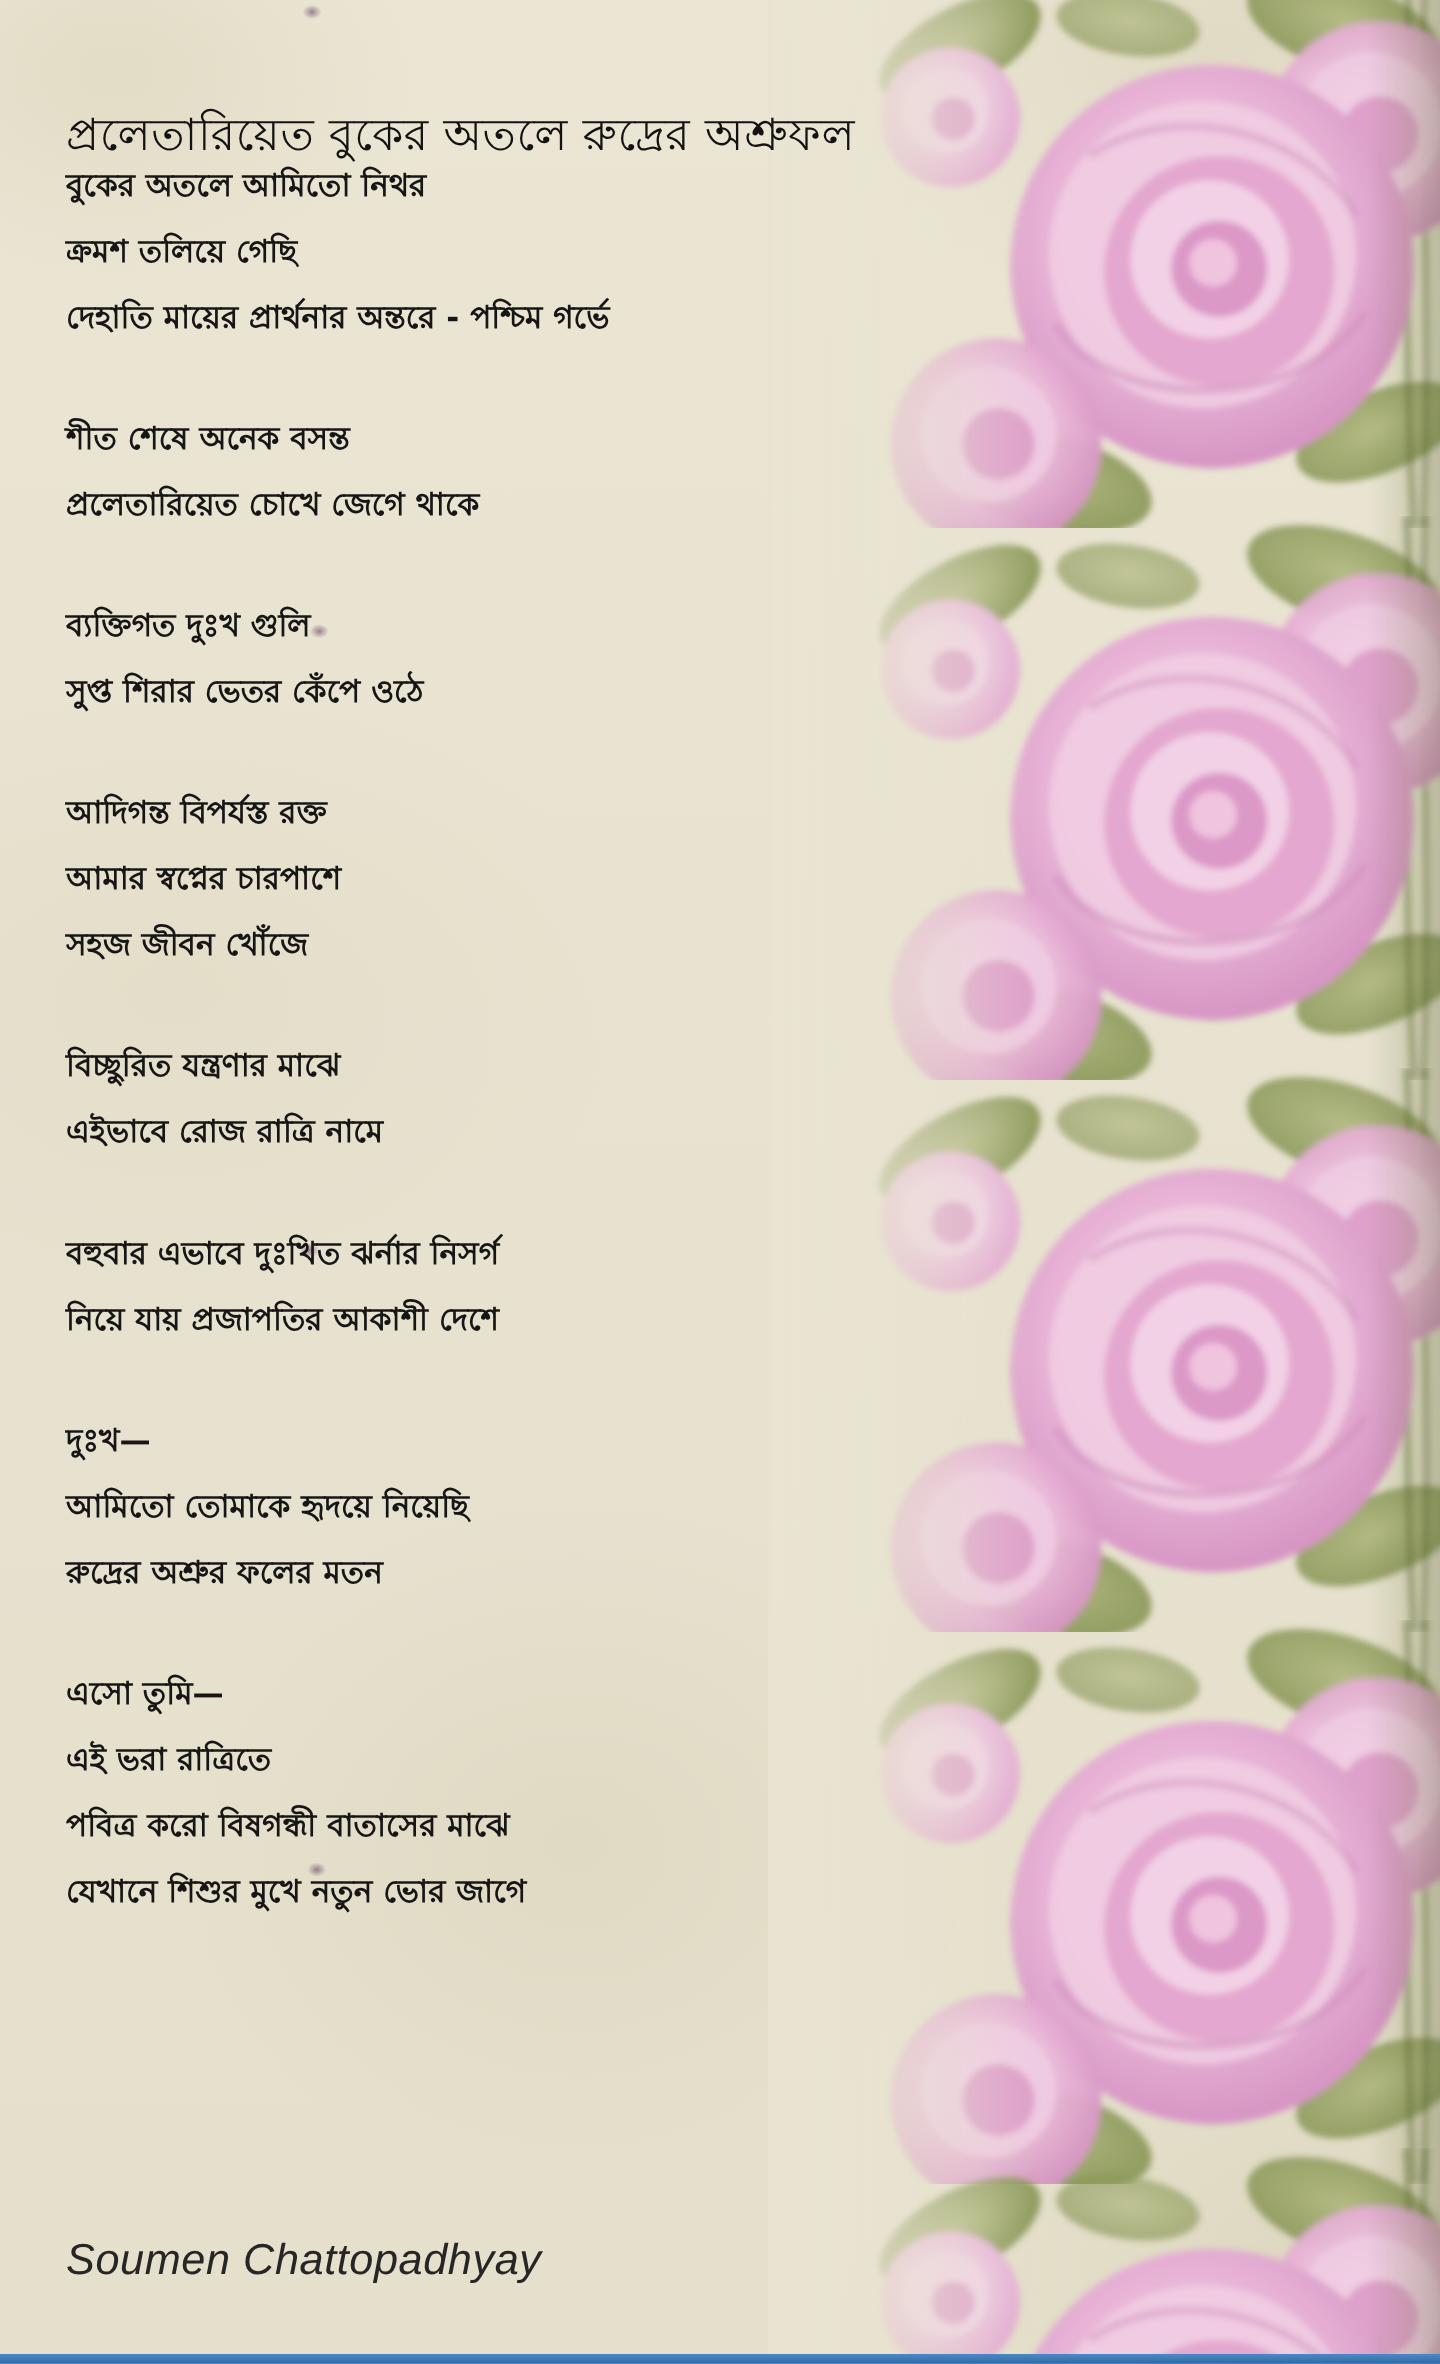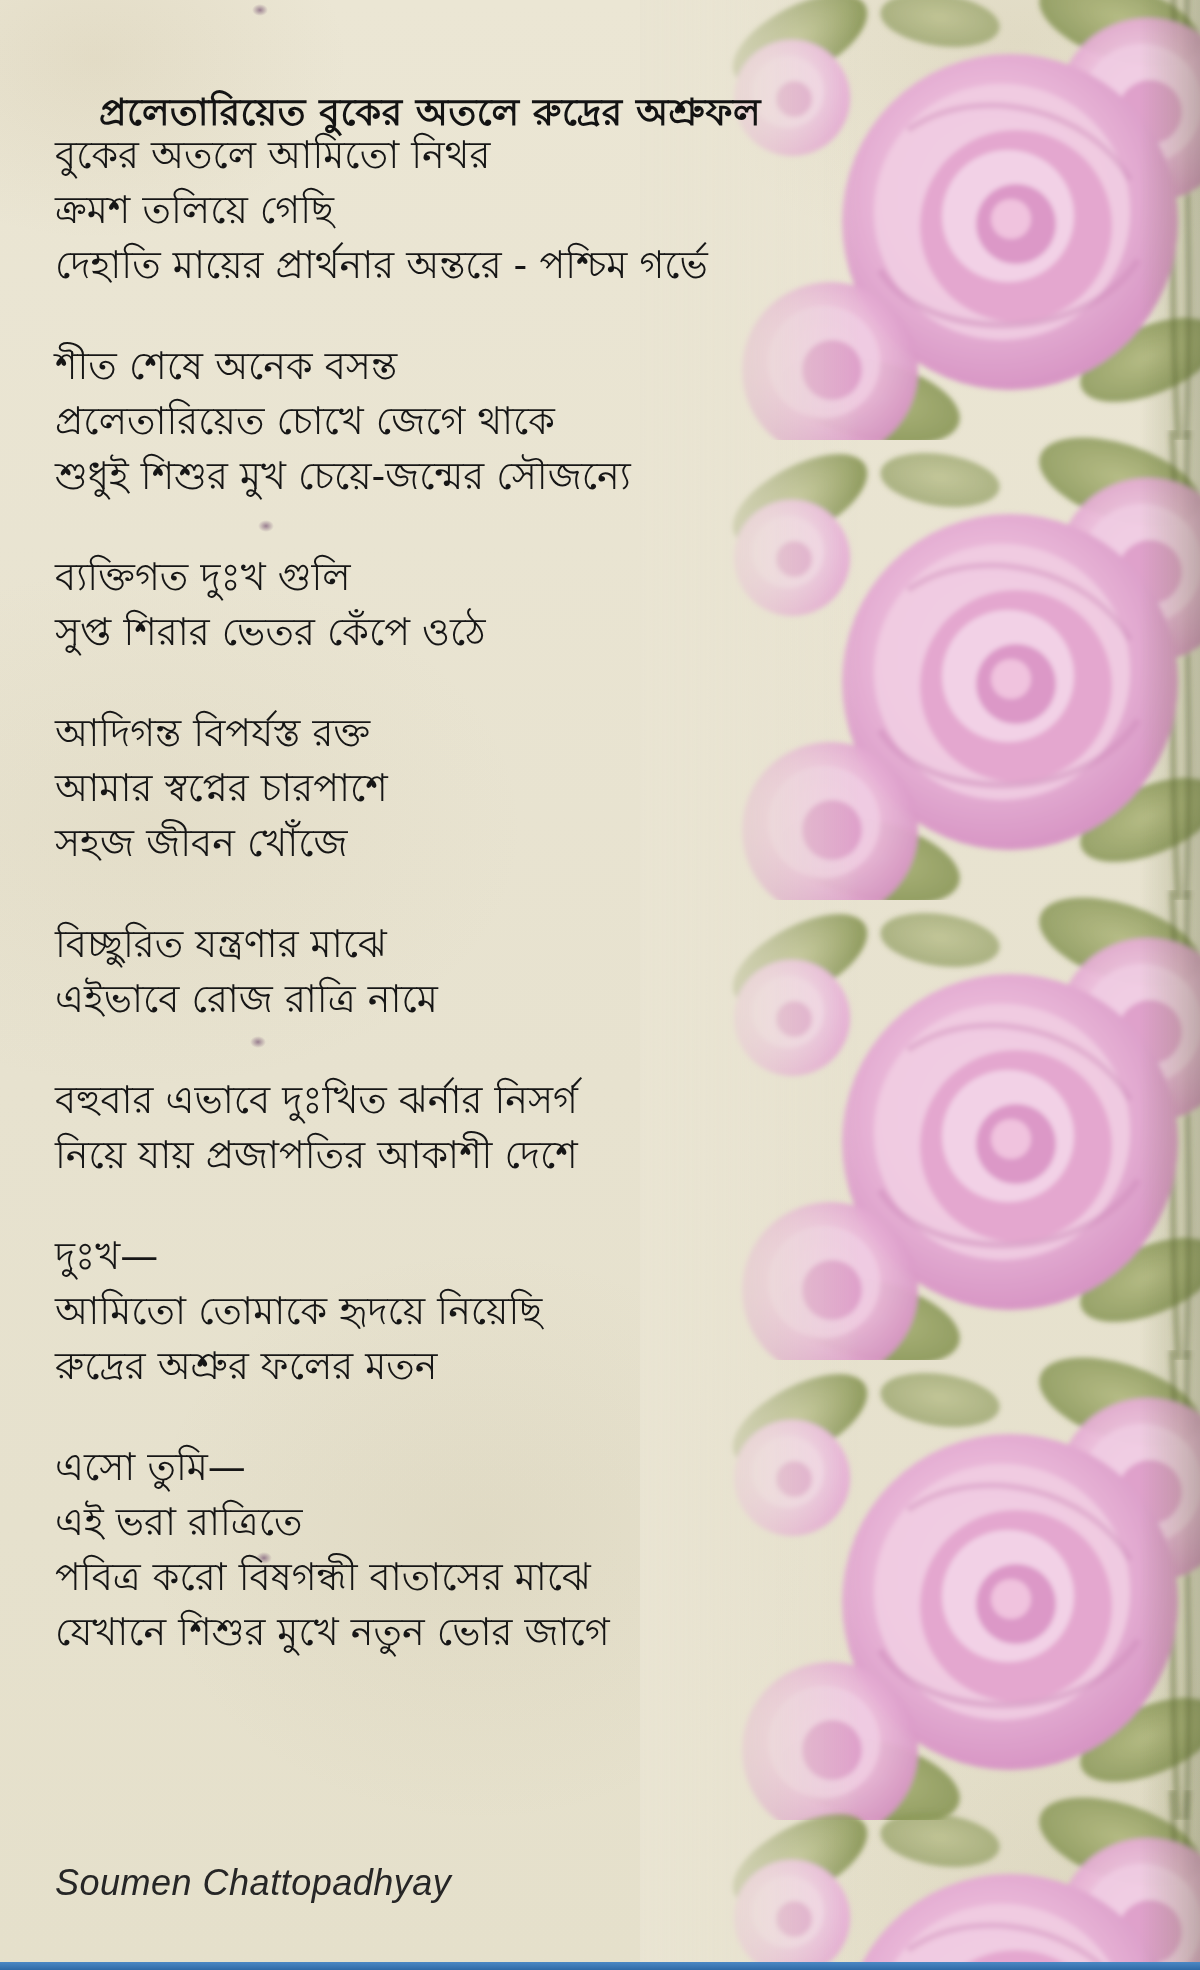--- a/index.html
+++ b/index.html
@@ -43,30 +43,30 @@
     position: absolute; width: 16px; height: 12px;
     background: radial-gradient(ellipse at center, rgba(112,74,110,0.65), rgba(112,74,110,0) 70%);
   }
   .speck.s0 { left: 252px; top: 4px; }
   .speck.s1 { left: 258px; top: 520px; }
   .speck.s2 { left: 250px; top: 1036px; }
   .speck.s3 { left: 256px; top: 1552px; }
   
   .poem-title {
     position: absolute; left: 55px; top: 58px;
-    font-size: 37px; font-weight: 700; color: #131313;
-    letter-spacing: 0.5px; white-space: nowrap; margin-left: 44px;
+    font-size: 37px; font-weight: 400; color: #131313;
+    letter-spacing: 0.5px; white-space: nowrap;
   }
   .poem-body {
     position: absolute; left: 55px; top: 128px; width: 640px;
     color: #161616;
   }
   .stanza { margin: 0 0 46px 0; }
   .poem-line {
-    font-size: 38px; font-weight: 400; line-height: 55px;
+    font-size: 26px; font-weight: 700; line-height: 55px;
     white-space: nowrap;
   }
   .poem-author {
     position: absolute; left: 55px; top: 1862px;
     font-family: "Liberation Sans", sans-serif;
     font-style: italic; font-size: 36px; color: #262626;
     letter-spacing: 0.5px;
     text-align: right;
   }
   .bottom-bar {
@@ -164,21 +164,20 @@
 
   <div class="poem-body" id="poem-body">
       <div class="stanza">
         <div class="poem-line">বুকের অতলে আমিতো নিথর</div>
         <div class="poem-line">ক্রমশ তলিয়ে গেছি</div>
         <div class="poem-line">দেহাতি মায়ের প্রার্থনার অন্তরে - পশ্চিম গর্ভে</div>
       </div>
       <div class="stanza">
         <div class="poem-line">শীত শেষে অনেক বসন্ত</div>
         <div class="poem-line">প্রলেতারিয়েত চোখে জেগে থাকে</div>
-        <div class="poem-line">শুধুই শিশুর মুখ চেয়ে-জন্মের সৌজন্যে</div>
       </div>
       <div class="stanza">
         <div class="poem-line">ব্যক্তিগত দুঃখ গুলি</div>
         <div class="poem-line">সুপ্ত শিরার ভেতর কেঁপে ওঠে</div>
       </div>
       <div class="stanza">
         <div class="poem-line">আদিগন্ত বিপর্যস্ত রক্ত</div>
         <div class="poem-line">আমার স্বপ্নের চারপাশে</div>
         <div class="poem-line">সহজ জীবন খোঁজে</div>
       </div>

